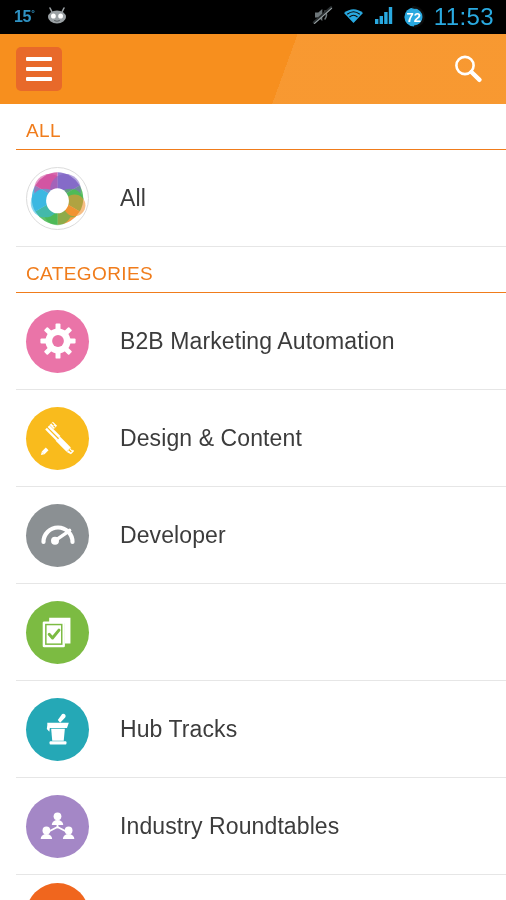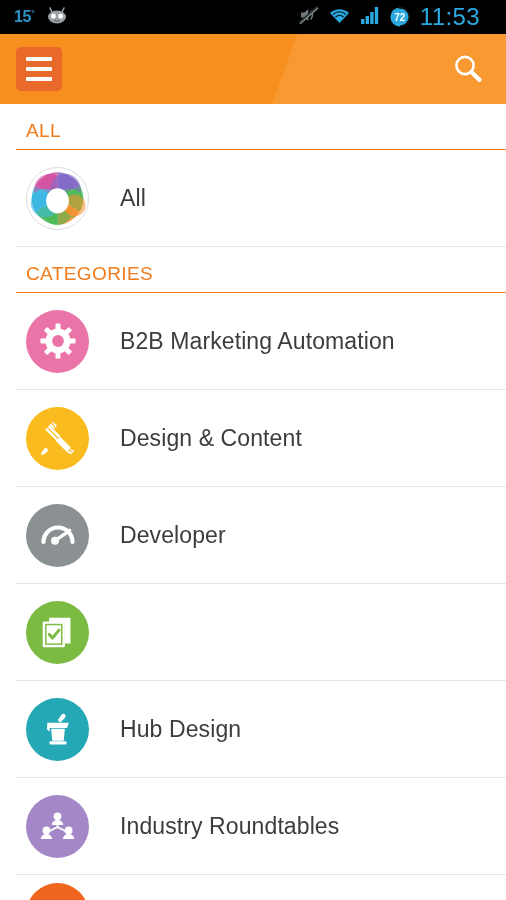--- a/index.html
+++ b/index.html
@@ -8,33 +8,33 @@
     background:#ffffff;
     font-family:"Liberation Sans", sans-serif;
     overflow:hidden;
   }
   #app { position:relative; width:506px; height:900px; overflow:hidden; }
 
   
   .statusbar {
     height:34px; background:#000000;
     display:flex; align-items:center;
-    padding:0 26px 0 14px;
+    padding:0 12px 0 14px;
     color:#33a8dd;
   }
   .sb-left { display:flex; align-items:center; gap:9px; }
   .sb-temp { font-size:16px; font-weight:bold; color:#2f93c4; letter-spacing:-.3px; }
   .sb-temp sup { font-size:9px; vertical-align:super; }
   .sb-spacer { flex:1; }
   .sb-right { display:flex; align-items:center; gap:9px; }
   .sb-clock { font-size:24px; color:#2aaae1; letter-spacing:.4px; }
   .sb-battery { position:relative; width:22px; height:22px; }
   .sb-battery .pct {
     position:absolute; inset:0; display:flex; align-items:center; justify-content:center;
-    font-size:10px; color:#ffffff; font-weight:bold;
+    font-size:13px; color:#ffffff; font-weight:bold;
   }
 
   
   .actionbar {
     position:relative; height:70px; background:#f78f1e;
     display:flex; align-items:center; padding:0 16px;
     overflow:hidden;
   }
   .ab-sheen {
     position:absolute; top:0; right:0; width:100%; height:100%;
@@ -274,21 +274,21 @@
             <g fill="#ffffff">
               <path d="M24.6 3.4 a2.6 2.6 0 0 1 3.4 3.8 L22.4 13 L19.8 10 Z"></path>
               <path d="M8 13 H32 L30 19 H10 Z"></path>
               <path d="M12.4 19.6 H27.6 L26.4 33 H13.6 Z"></path>
               <rect x="10.6" y="33.6" width="18.8" height="3.6" rx="1"></rect>
               <path d="M8.4 13.6 L11.6 13.6 L10.4 23 L7.6 20 Z"></path>
             </g>
           </svg>
         </div>
       </div>
-      <div class="row-label">Hub Design</div>
+      <div class="row-label">Hub Tracks</div>
     </div>
 
     <div class="row">
       <div class="row-icon">
         <div class="circ" style="background:#a487c6">
           <svg width="37" height="37" viewBox="0 0 40 40">
             <g stroke="#ffffff" stroke-width="1.9" fill="none">
               <path d="M20 16 V22"></path>
               <path d="M9.5 26 L20 20.5 L30.5 26"></path>
             </g>

